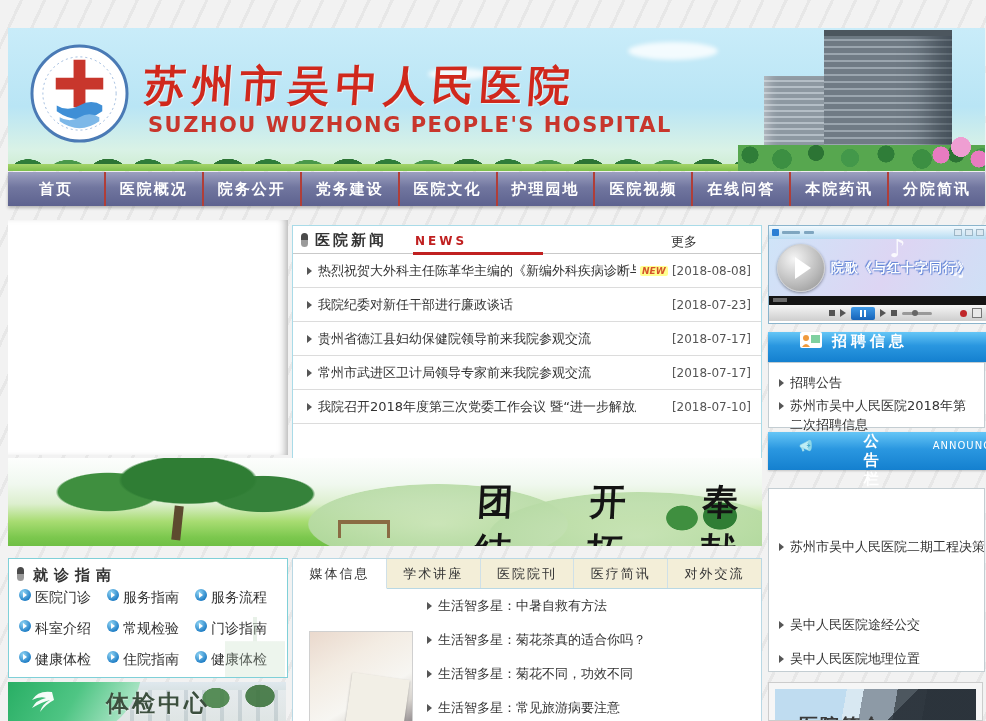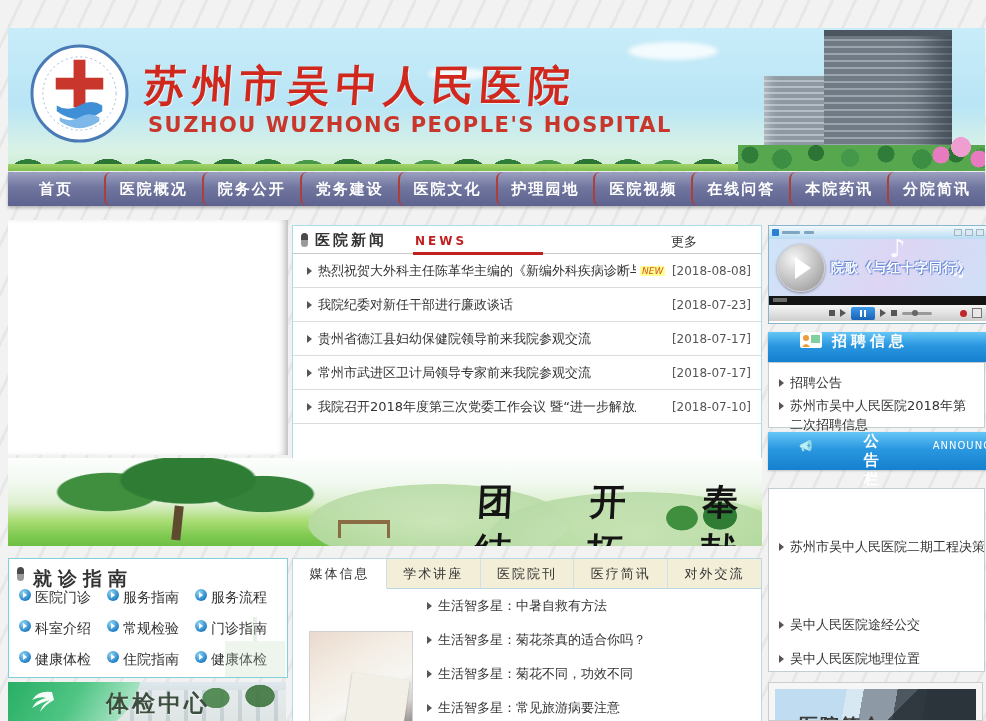--- a/index.html
+++ b/index.html
@@ -39,39 +39,39 @@
   .trees-strip{position:absolute;left:0;bottom:0;width:735px;height:24px;
     background:radial-gradient(ellipse 26px 16px at 20px 22px,#2f7d3a 60%,transparent 62%),
       radial-gradient(ellipse 30px 18px at 60px 24px,#49984a 60%,transparent 62%),
       radial-gradient(ellipse 26px 15px at 100px 21px,#2c7434 60%,transparent 62%);
     background-size:120px 24px;background-repeat:repeat-x;}
   .grass-strip{position:absolute;left:0;bottom:0;width:735px;height:7px;background:linear-gradient(180deg,#a5d46b,#7cbf4a);}
   
   .nav{position:absolute;left:8px;top:172px;width:977px;height:34px;display:flex;
     background:linear-gradient(180deg,#9ca0c0 0%,#71769f 45%,#5d628f 100%);box-shadow:0 2px 3px rgba(0,0,0,.25);}
   .nav-item{flex:1;display:flex;align-items:center;justify-content:center;color:#fff;
-    font-size:15px;font-weight:bold;letter-spacing:2px;cursor:pointer;border-radius:7px;}
+    font-size:15px;font-weight:bold;letter-spacing:2px;cursor:pointer;}
   .nav-item + .nav-item{border-left:2px solid #b03e38;}
   
   .slider-ph{position:absolute;left:8px;top:220px;width:280px;height:235px;background:#fff;
     box-shadow:inset -7px 0 9px -5px rgba(0,0,0,.35);}
   
   .news-box{position:absolute;left:292px;top:225px;width:468px;height:233px;background:#fff;border:1px solid #a9dbe8;}
   .news-head{position:relative;height:27px;border-bottom:1px solid #c9c9c9;}
   .pill-icon{position:absolute;left:8px;top:7px;width:7px;height:14px;border-radius:4px;
     background:linear-gradient(180deg,#4a4a4a 0 50%,#9a9a9a 50% 100%);}
   .news-title{position:absolute;left:22px;top:5px;font-size:15px;font-weight:bold;color:#333;letter-spacing:3px;}
   .news-sub{position:absolute;left:122px;top:8px;font-size:12px;font-weight:bold;color:#c02020;letter-spacing:3px;}
   .news-underline{position:absolute;left:120px;bottom:-2px;width:130px;height:3px;background:#c02020;}
   .news-more{position:absolute;right:64px;top:7px;font-size:13px;color:#333;cursor:pointer;}
   .news-list{position:absolute;left:0;top:28px;right:0;}
   .news-row{display:flex;align-items:center;height:33px;border-bottom:1px solid #dcdcdc;padding-left:14px;cursor:pointer;}
   .tri{width:0;height:0;border-left:5px solid #555;border-top:4px solid transparent;border-bottom:4px solid transparent;margin-right:6px;flex:none;}
   .news-text{font-size:13px;color:#333;white-space:nowrap;overflow:hidden;max-width:318px;}
-  .new-badge{flex:none;margin-left:4px;background:#ffff8e;color:#d4542c;font-size:9px;font-style:italic;font-weight:normal;padding:0 2px;border-radius:2px;}
+  .new-badge{flex:none;margin-left:4px;background:#ffff8e;color:#d4542c;font-size:9px;font-style:italic;font-weight:bold;padding:0 2px;border-radius:2px;}
   .news-date{margin-left:auto;margin-right:10px;font-size:12px;color:#555;flex:none;}
   
   .player{position:absolute;left:768px;top:225px;width:217px;height:97px;border:1px solid #8ab4cc;background:#fff;overflow:hidden;}
   .ptitle{position:relative;height:13px;background:linear-gradient(180deg,#f3fafe,#b7dcf2);}
   .ptitle .app{position:absolute;left:3px;top:3px;width:7px;height:7px;background:#2b7fd4;border-radius:1px;}
   .ptitle .tline{position:absolute;top:5px;height:3px;background:#7fa6c0;border-radius:1px;}
   .wbtn{position:absolute;top:3px;width:8px;height:7px;background:#dce9f2;border:1px solid #9db6c6;box-sizing:border-box;}
   .pscreen{position:relative;height:57px;background:linear-gradient(120deg,#cfe4f8 0%,#ddd5f3 55%,#cfe0f6 100%);overflow:hidden;}
   .note{position:absolute;color:rgba(255,255,255,.85);font-size:26px;}
   .play-btn{position:absolute;left:8px;top:5px;width:46px;height:46px;border-radius:50%;cursor:pointer;
@@ -121,21 +121,21 @@
   .bench{position:absolute;left:330px;top:62px;width:46px;height:14px;border-top:4px solid #8a6b43;border-left:3px solid #8a6b43;border-right:3px solid #8a6b43;}
   .bench:before{content:"";}
   .slogan{position:absolute;left:468px;top:20px;font-family:"DejaVu Serif","Liberation Serif",serif;
     font-size:36px;font-weight:bold;color:#141414;display:flex;gap:52px;transform:skewX(-3deg);}
   .wtree{position:absolute;right:12px;top:36px;width:90px;height:50px;
     background:radial-gradient(ellipse 28px 22px at 22px 24px,#3f8f3f 55%,transparent 58%),
       radial-gradient(ellipse 30px 24px at 60px 22px,#2f7d34 55%,transparent 58%);}
   
   .guide-box{position:absolute;left:8px;top:558px;width:278px;height:118px;background:#fff;border:1px solid #7fd0d8;overflow:hidden;}
   .guide-head{position:relative;height:28px;}
-  .guide-title{position:absolute;left:24px;top:7px;font-size:19px;font-weight:bold;color:#333;letter-spacing:6px;}
+  .guide-title{position:absolute;left:24px;top:7px;font-size:15px;font-weight:bold;color:#333;letter-spacing:6px;}
   .guide-grid{display:grid;grid-template-columns:1fr 1fr 1fr;padding:2px 4px 0 10px;row-gap:13px;}
   .guide-item{display:flex;font-size:14px;color:#333;cursor:pointer;}
   .circle-arrow{width:12px;height:12px;border-radius:50%;flex:none;margin-right:4px;position:relative;
     background:radial-gradient(circle at 35% 30%,#8fd4f4,#1d7cc4 75%);}
   .circle-arrow i{position:absolute;left:4px;top:3px;width:0;height:0;border-left:4px solid #fff;border-top:3px solid transparent;border-bottom:3px solid transparent;}
   .guide-mark{position:absolute;right:2px;bottom:0;width:60px;height:60px;opacity:.25;
     background:linear-gradient(180deg,transparent 40%,#bcd8bc 41%),linear-gradient(90deg,transparent 46%,#a8c8a8 47% 53%,transparent 54%);}
   
   .checkup{position:absolute;left:8px;top:682px;width:278px;height:39px;overflow:hidden;}
   .checkup-photo{position:absolute;inset:0;background:linear-gradient(180deg,#dfe8ee 0%,#cdd8d2 60%,#b9c9ba 100%);}

